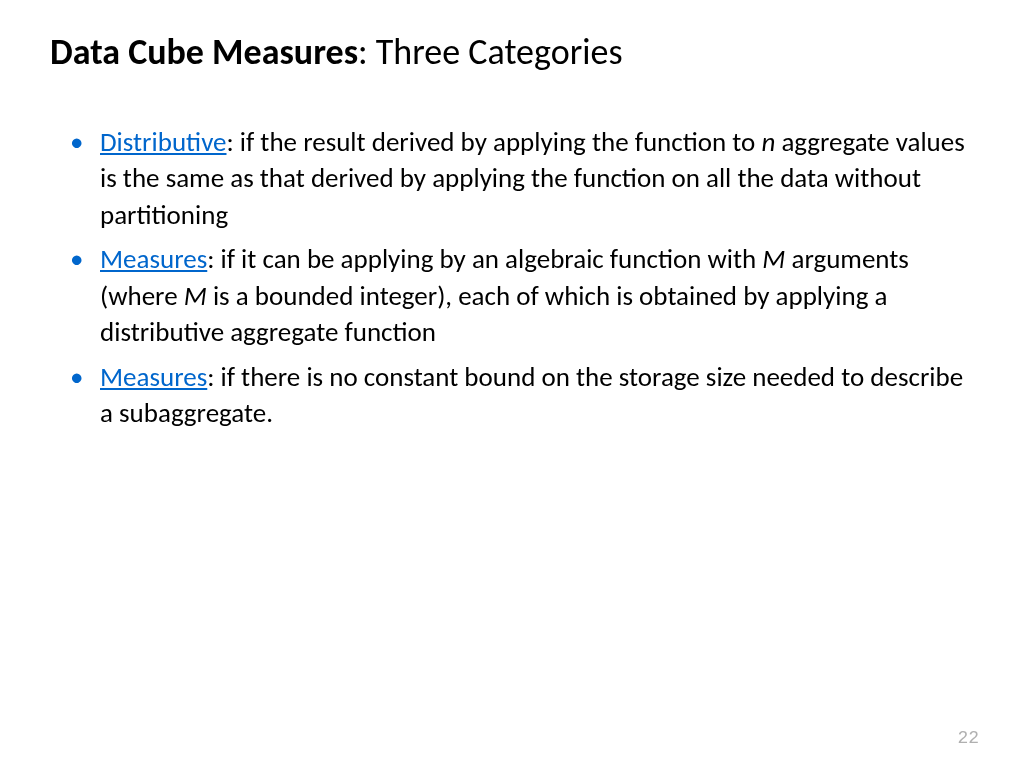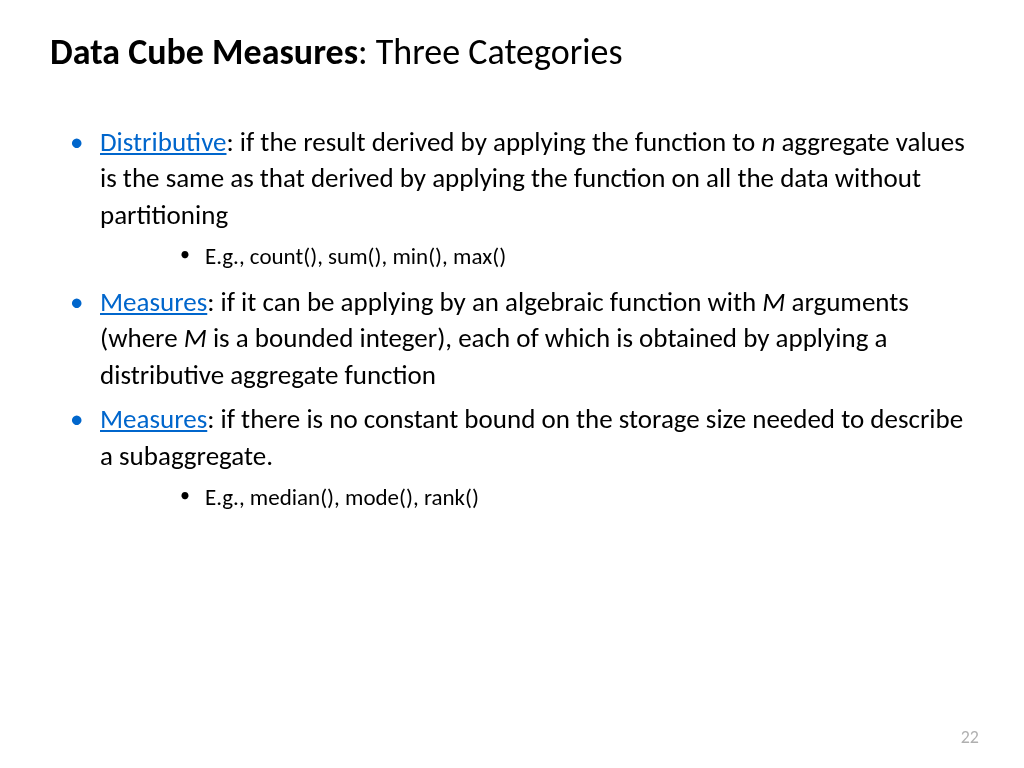--- a/index.html
+++ b/index.html
@@ -62,44 +62,39 @@
       top: 0;
       color: #000000;
       font-size: 20px;
     }
     .page-num {
       position: absolute;
       bottom: 20px;
       right: 45px;
       font-size: 18px;
       color: #b0b0b0;
+      font-family: Liberation Mono, monospace;
     }
   </style>
 </head>
 <body>
 
 <h1 class="title">
   <span class="title-bold">Data Cube Measures</span><span>: Three Categories</span>
 </h1>
 
 <ul class="main-list">
 
   <li>
     <span class="term">Distributive</span><span>: if the result derived by applying the function to </span><span class="italic">n</span><span> aggregate values is the same as that derived by applying the function on all the data without partitioning</span>
-    <ul class="sub-list">
-      <li>E.g., count(), sum(), min(), max()</li>
-    </ul>
   </li>
 
   <li>
     <span class="term">Measures</span><span>: if it can be applying by an algebraic function with </span><span class="italic">M</span><span> arguments (where </span><span class="italic">M</span><span> is a bounded integer), each of which is obtained by applying a distributive aggregate function</span>
   </li>
 
   <li>
     <span class="term">Measures</span><span>: if there is no constant bound on the storage size needed to describe a subaggregate.</span>
-    <ul class="sub-list">
-      <li>E.g., median(), mode(), rank()</li>
-    </ul>
   </li>
 
 </ul>
 
 <div class="page-num">22</div>
 
 </body></html>

